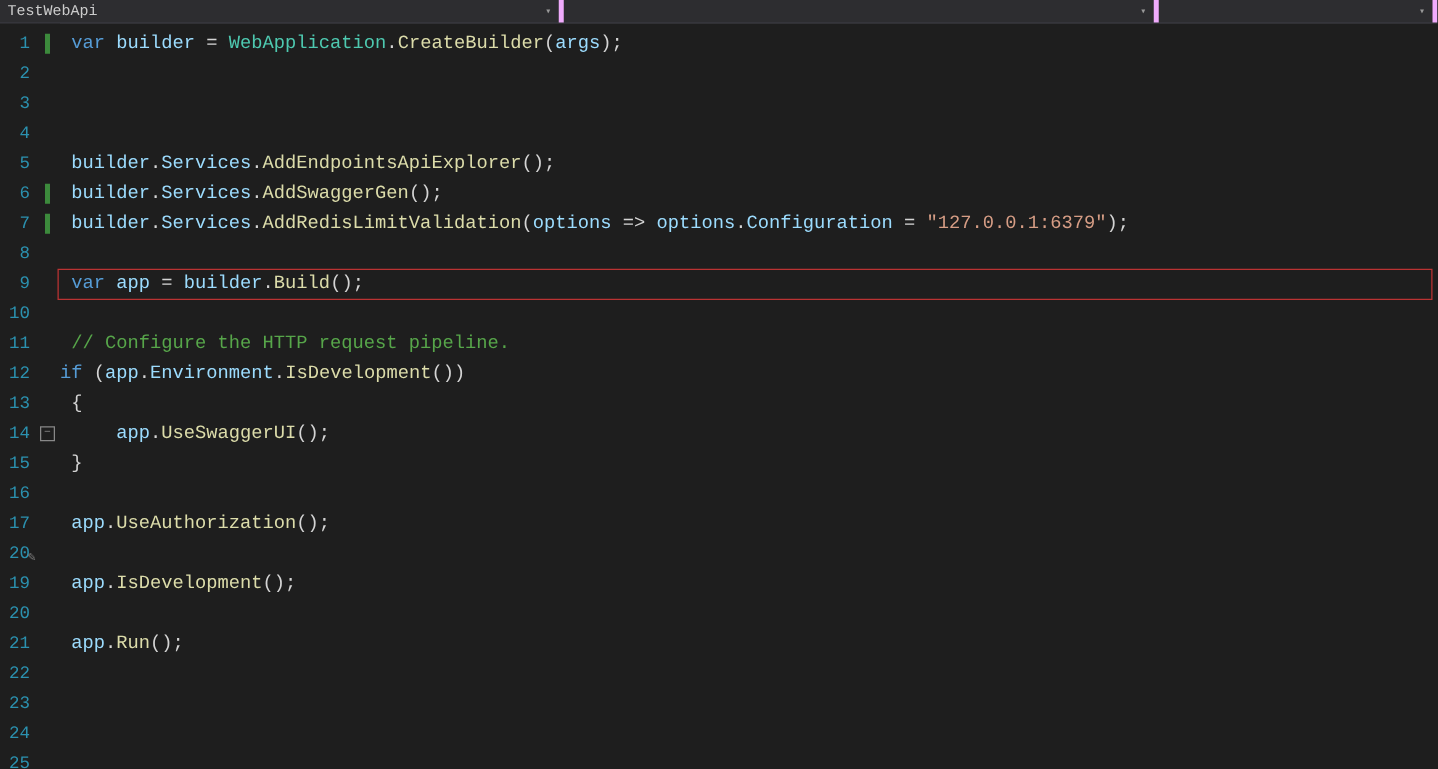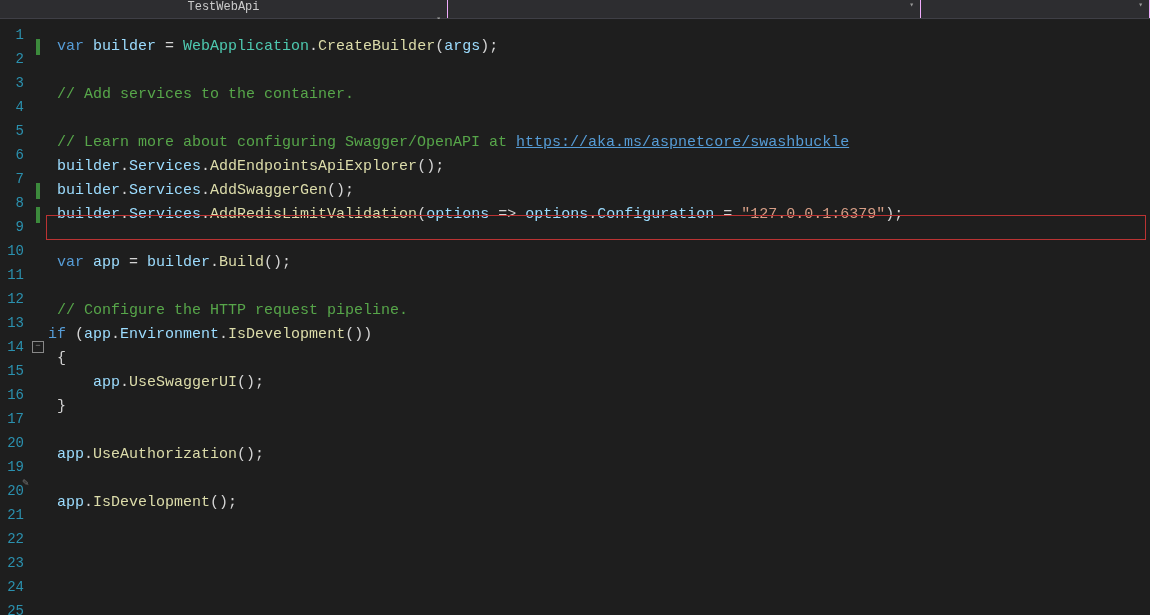--- a/index.html
+++ b/index.html
@@ -19,23 +19,22 @@
     background: #2d2d30;
     border-bottom: 1px solid #3f3f46;
     font-size: 12px;
     align-items: center;
   }
   .topbar .seg {
     display: flex;
     align-items: center;
     height: 100%;
     padding: 0 6px;
-    border-right: 1px solid #f0abfc;
+    border-right: 4px solid #f0abfc;
     color: #cccccc;
-    flex-direction: column;
   }
   .topbar .seg1 { width: 435px; }
   .topbar .seg2 { width: 460px; }
   .topbar .seg3 { flex: 1; }
   .topbar .dropdown-arrow {
     margin-left: auto;
     font-size: 8px;
     color: #999;
   }
   .editor {
@@ -69,21 +68,21 @@
   .fold .box {
     position: absolute;
     left: 2px; top: 6px;
     width: 10px; height: 10px;
     border: 1px solid #888;
     font-size: 9px; line-height: 9px;
     text-align: center; color: #888;
   }
   .code {
     flex: 1;
-    padding-top: 16px;
+    padding-top: 4px;
     position: relative;
   }
   .code .row {
     height: 24px;
     line-height: 24px;
     white-space: pre;
     position: relative;
   }
   .code .marker {
     position: absolute;
@@ -189,35 +188,35 @@
       <div class="fr"></div>
       <div class="fr"></div>
       <div class="fr"></div>
       <div class="fr"></div>
       <div class="fr"></div>
       <div class="fr"></div>
     </div>
   <div class="code" id="code">
       <div class="row"><div class="marker green"></div><span> </span><span class="tok-kw">var </span><span class="tok-var">builder</span><span class="tok-punc"> = </span><span class="tok-type">WebApplication</span><span class="tok-punc">.</span><span class="tok-mtd">CreateBuilder</span><span class="tok-punc">(</span><span class="tok-var">args</span><span class="tok-punc">);</span></div>
       <div class="row"><span> </span></div>
-      <div class="row"><span> </span><span class="tok-cmt">// Add services to the container.</span></div>
-      <div class="row"><span> </span></div>
-      <div class="row"><span> </span><span class="tok-cmt">// Learn more about configuring Swagger/OpenAPI at </span><span class="tok-link">https://aka.ms/aspnetcore/swashbuckle</span></div>
+      <div class="row"><span> </span></div>
+      <div class="row"><span> </span></div>
       <div class="row"><span> </span><span class="tok-var">builder</span><span class="tok-punc">.</span><span class="tok-var">Services</span><span class="tok-punc">.</span><span class="tok-mtd">AddEndpointsApiExplorer</span><span class="tok-punc">();</span></div>
       <div class="row"><div class="marker green"></div><span> </span><span class="tok-var">builder</span><span class="tok-punc">.</span><span class="tok-var">Services</span><span class="tok-punc">.</span><span class="tok-mtd">AddSwaggerGen</span><span class="tok-punc">();</span></div>
       <div class="row"><div class="marker green"></div><span> </span><span class="tok-var">builder</span><span class="tok-punc">.</span><span class="tok-var">Services</span><span class="tok-punc">.</span><span class="tok-mtd">AddRedisLimitValidation</span><span class="tok-punc">(</span><span class="tok-param">options</span><span class="tok-punc"> =&gt; </span><span class="tok-param">options</span><span class="tok-punc">.</span><span class="tok-var">Configuration</span><span class="tok-punc"> = </span><span class="tok-str">"127.0.0.1:6379"</span><span class="tok-punc">);</span></div>
       <div class="row"><span> </span></div>
       <div class="row"><span> </span><span class="tok-kw">var </span><span class="tok-var">app</span><span class="tok-punc"> = </span><span class="tok-var">builder</span><span class="tok-punc">.</span><span class="tok-mtd">Build</span><span class="tok-punc">();</span></div>
       <div class="row"><span> </span></div>
       <div class="row"><span> </span><span class="tok-cmt">// Configure the HTTP request pipeline.</span></div>
       <div class="row"><span></span><span class="tok-kw">if</span><span class="tok-punc"> (</span><span class="tok-var">app</span><span class="tok-punc">.</span><span class="tok-var">Environment</span><span class="tok-punc">.</span><span class="tok-mtd">IsDevelopment</span><span class="tok-punc">())</span></div>
       <div class="row"><span> </span><span class="tok-punc">{</span></div>
       <div class="row"><span>     </span><span class="tok-var">app</span><span class="tok-punc">.</span><span class="tok-mtd">UseSwaggerUI</span><span class="tok-punc">();</span></div>
       <div class="row"><span> </span><span class="tok-punc">}</span></div>
       <div class="row"><span> </span></div>
       <div class="row"><span> </span><span class="tok-var">app</span><span class="tok-punc">.</span><span class="tok-mtd">UseAuthorization</span><span class="tok-punc">();</span></div>
       <div class="row"><div class="pencil">✎</div><span> </span></div>
       <div class="row"><span> </span><span class="tok-var">app</span><span class="tok-punc">.</span><span class="tok-mtd">IsDevelopment</span><span class="tok-punc">();</span></div>
       <div class="row"><span> </span></div>
+      <div class="row"><span> </span><span class="tok-var">app</span><span class="tok-punc">.</span><span class="tok-mtd">Run</span><span class="tok-punc">();</span></div>
       <div class="row"><span> </span></div>
     </div>
   <div class="highlight-box" id="hlbox" style="top: 196px; left: 46px; width: 1098px; height: 23px;"></div>
 </div>
 
 </body></html>

